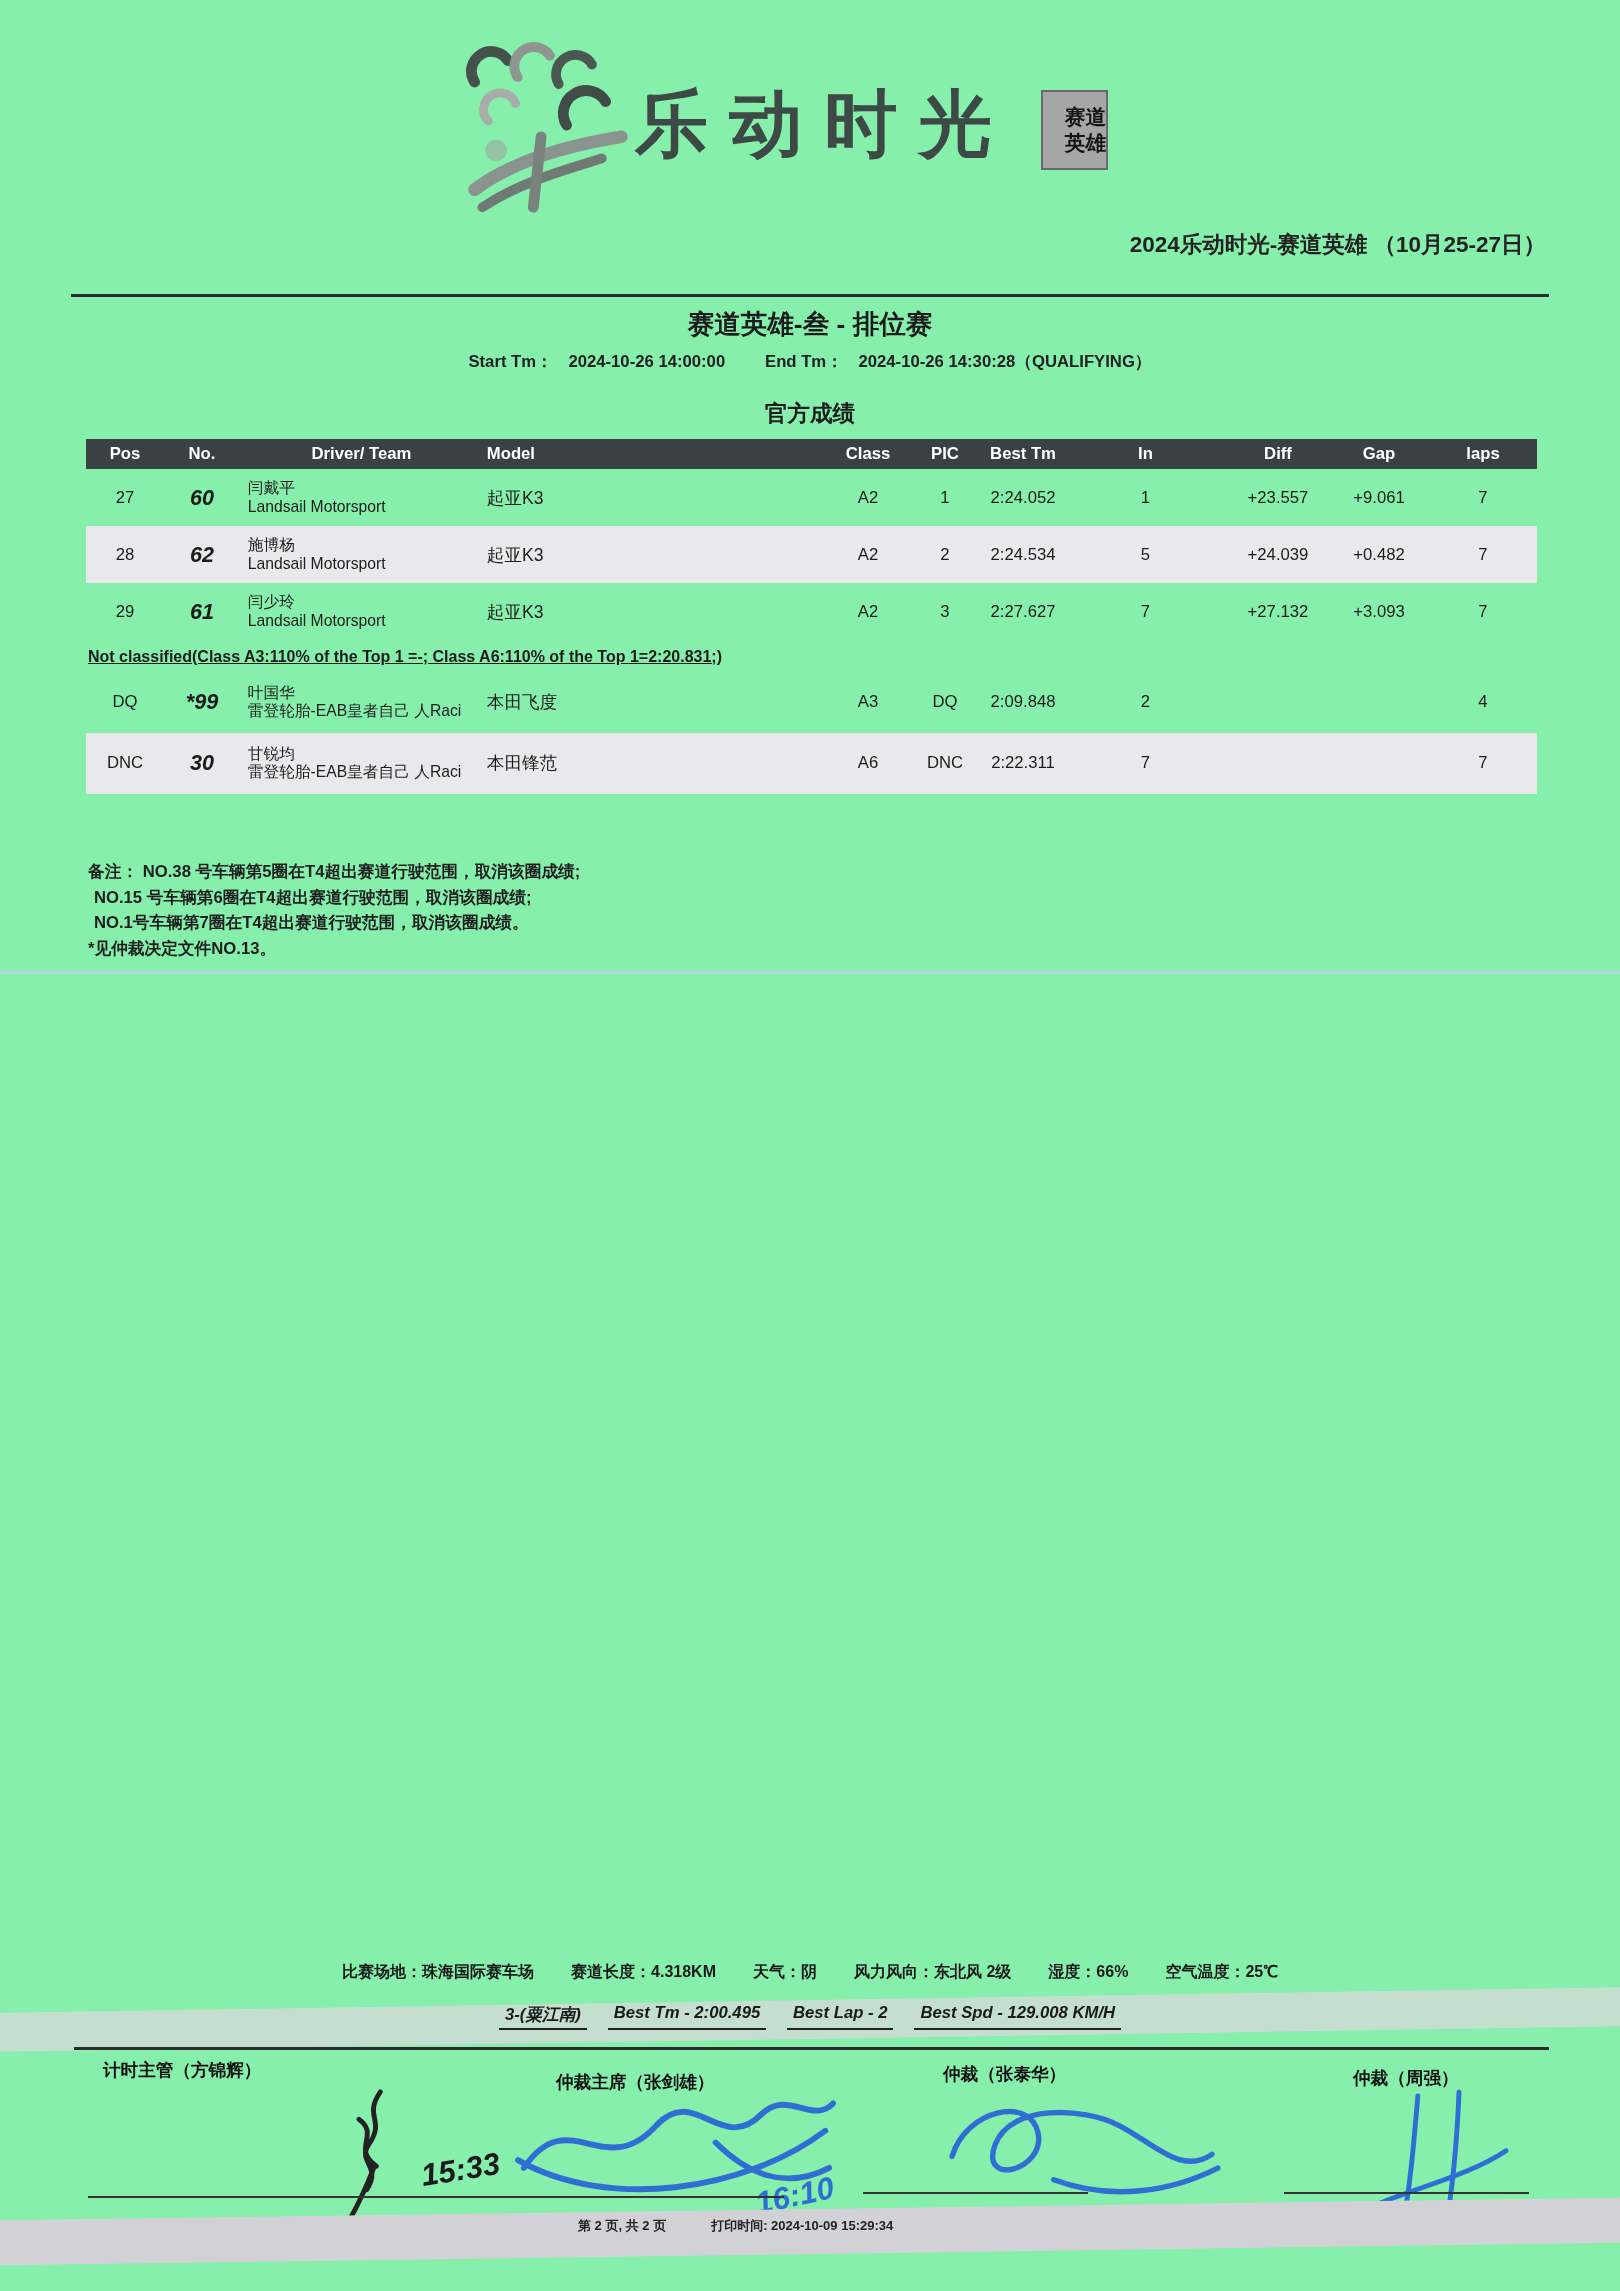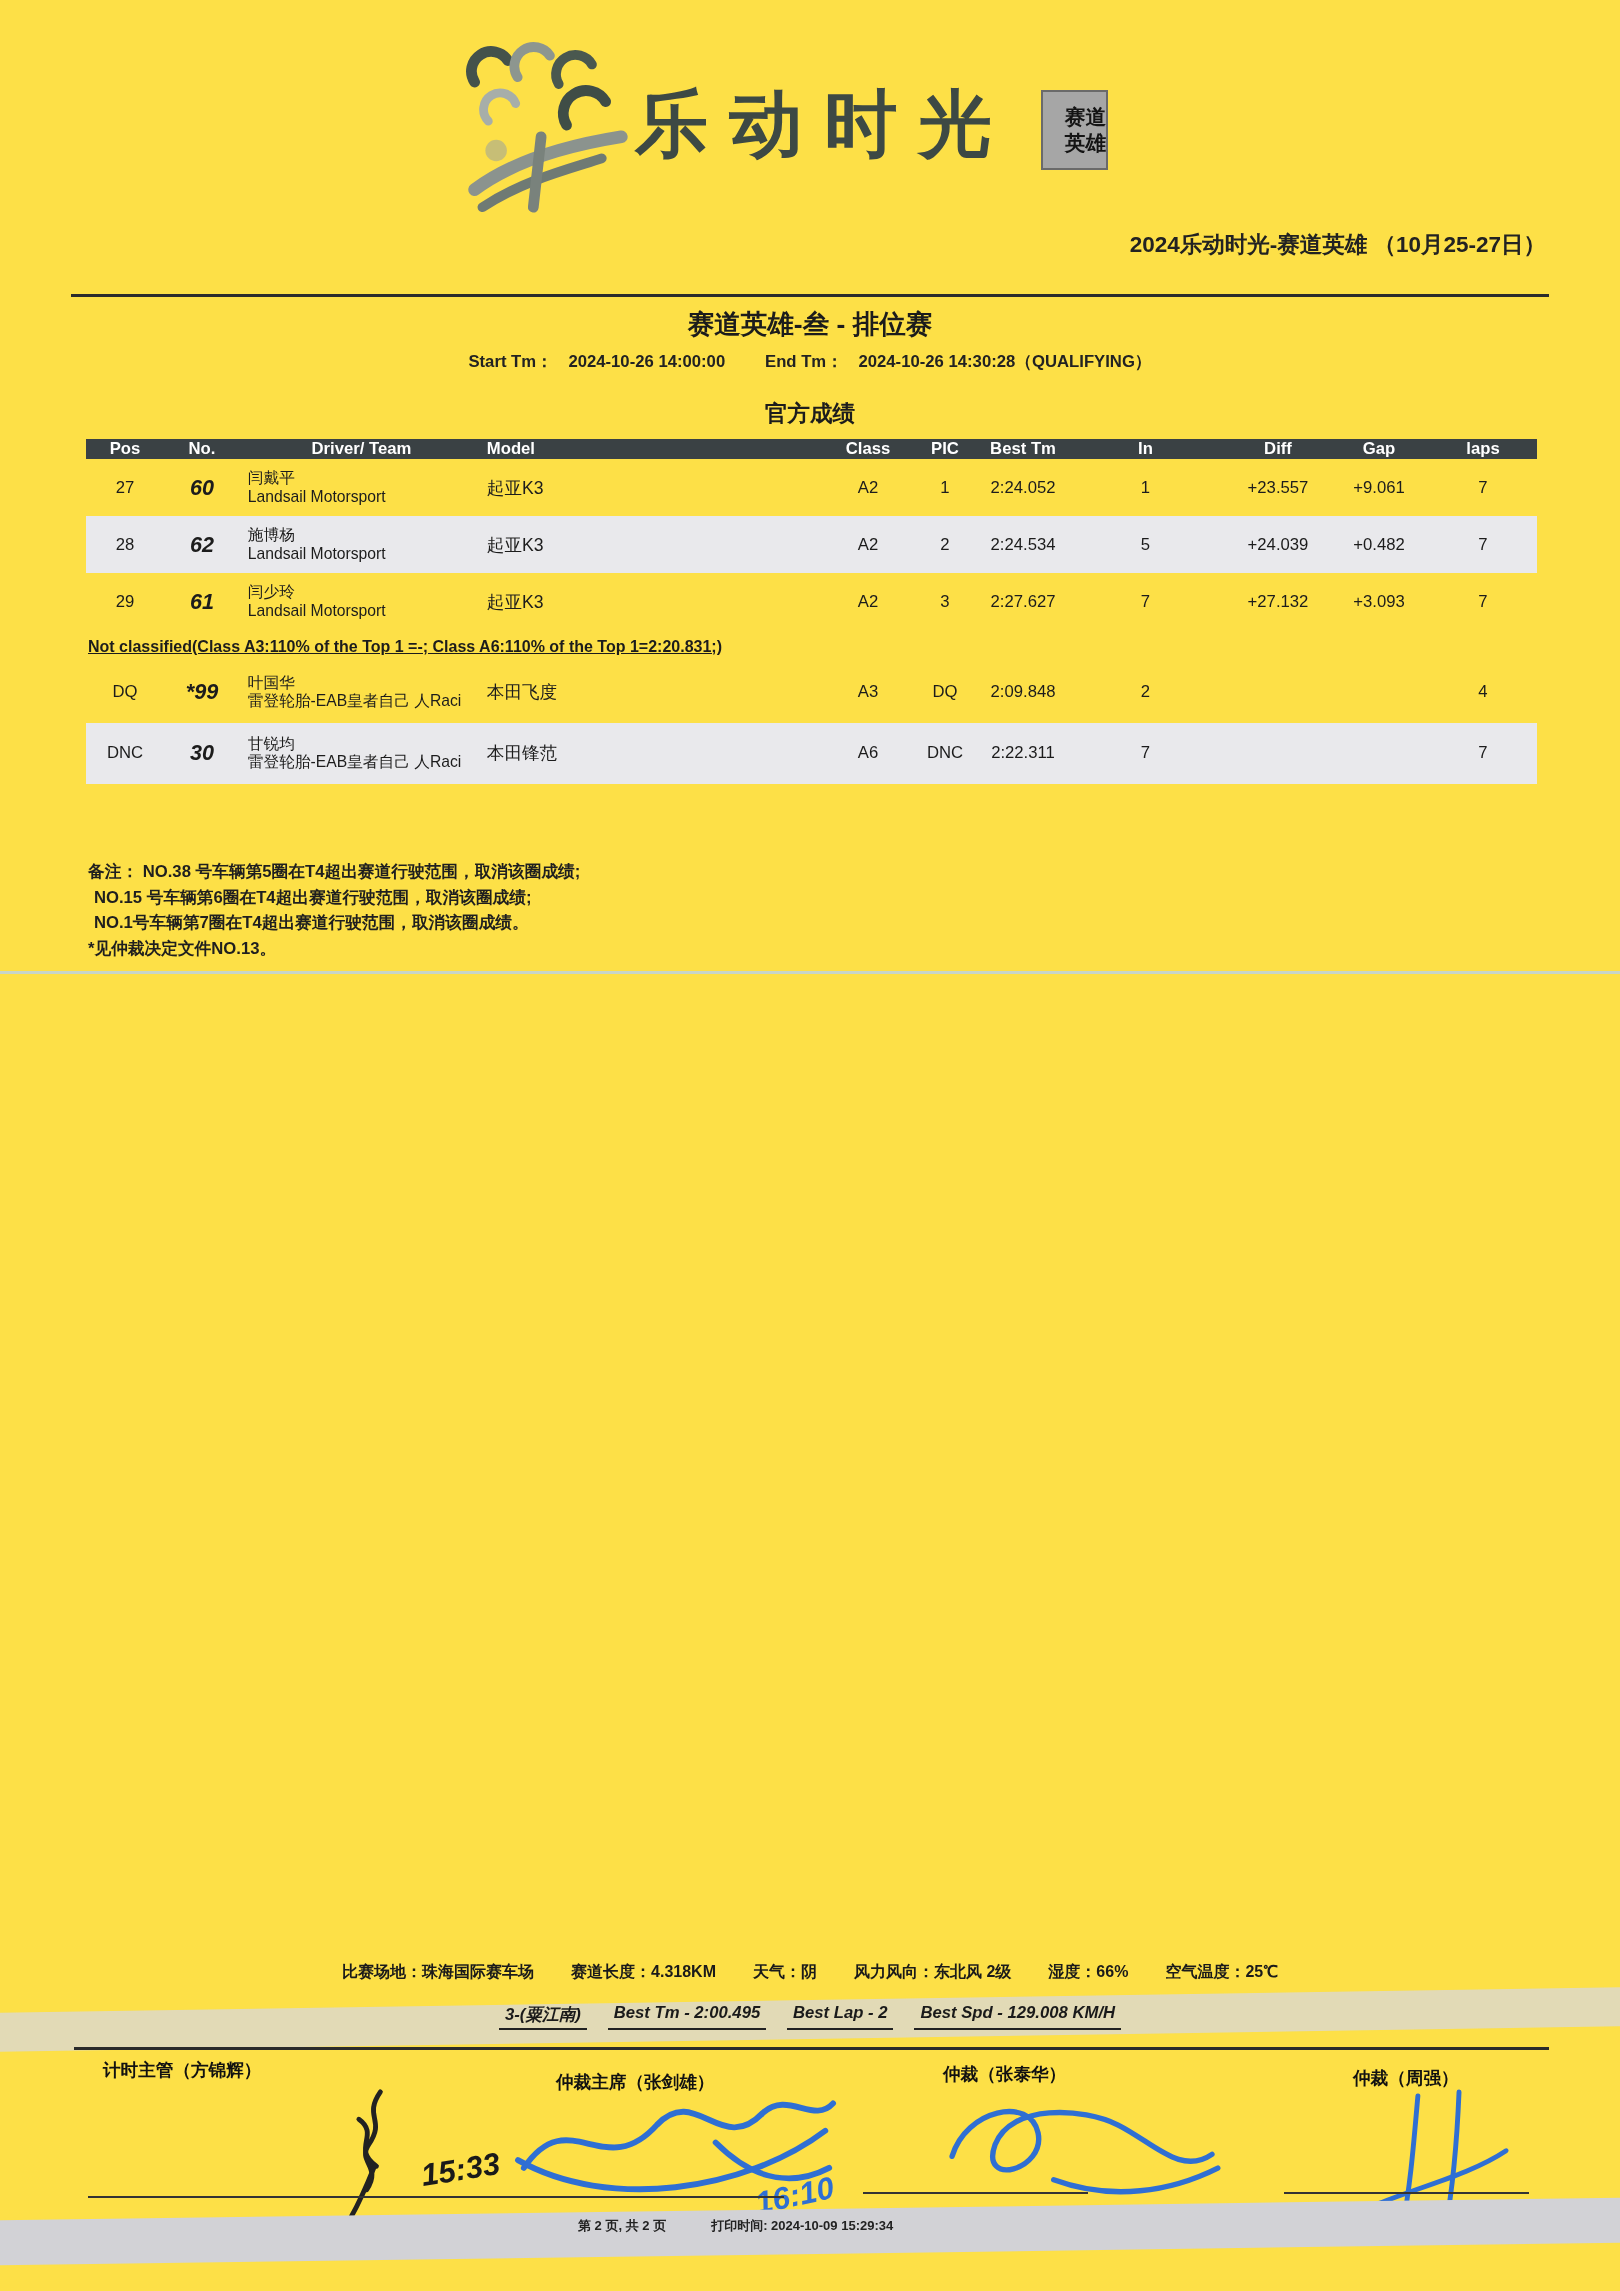--- a/index.html
+++ b/index.html
@@ -1,37 +1,37 @@
 <!DOCTYPE html>
 <html><head>
 <meta charset="utf-8">
 <style>
   html,body{margin:0;padding:0;background:#e8e8e8;}
-  #page{position:relative;width:1620px;height:2292px;background:#fde047;overflow:hidden;
+  #page{position:relative;width:1620px;height:2292px;background:#86efac;overflow:hidden;
         font-family:"Liberation Sans",sans-serif;color:#1c1c1c;}
   .abs{position:absolute;}
 
   
   .logo-text{font-size:73px;font-weight:bold;color:#3d4944;letter-spacing:21.6px;
              font-family:"DejaVu Serif","Liberation Serif",serif;}
   .badge{width:63px;height:76px;background:#a6a6a6;border:2px solid #6a6a6a;
          display:flex;flex-direction:column;align-items:center;justify-content:center;
          font-size:20.6px;font-weight:bold;color:#141414;line-height:1.25;}
   .event-line{font-size:22.5px;font-weight:bold;color:#222;}
   .hr{background:#2b2b2b;}
   .session-title{font-size:26.5px;font-weight:bold;text-align:center;width:100%;}
   .times{font-size:16.7px;font-weight:600;text-align:center;width:100%;color:#222;}
   .times span{margin:0 7.8px;}
   .official{font-size:22.5px;font-weight:bold;text-align:center;width:100%;}
 
   
   .tbl{width:1451px;}
   .trow{display:grid;grid-template-columns:78px 76px 235px 355px 76px 78px 78px 167px 98px 104px 104px;
         align-items:center;}
-  .thead{background:#3a4144;color:#ffffff;height:20px;font-size:16.7px;font-weight:bold;}
+  .thead{background:#3a4144;color:#ffffff;height:30px;font-size:16.7px;font-weight:bold;}
   .thead .c{text-align:center;}
   .thead .c.left{text-align:center;padding-left:7.8px;}
   .thead .c.leftm{text-align:left;padding-left:11.8px;}
   .rrow{min-height:57px;font-size:16.7px;}
   .rrow.shaded{background:#e9e9ec;}
   .c{text-align:center;}
   .c.pos{font-size:16.7px;}
   .c.no{font-size:21.6px;font-weight:bold;font-style:italic;}
   .c.drv{text-align:left;padding-left:7.8px;overflow:hidden;}
   .drv .nm{display:block;font-size:15.7px;line-height:18.6px;white-space:nowrap;}

